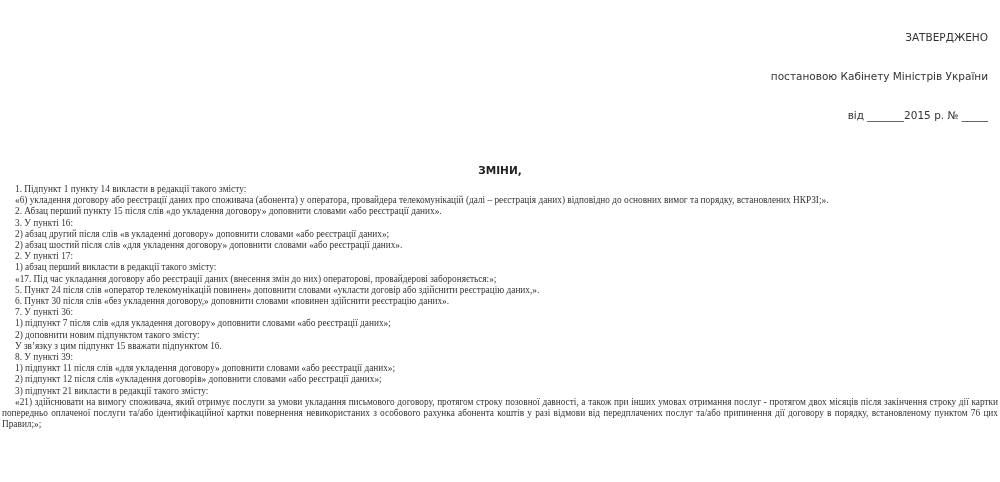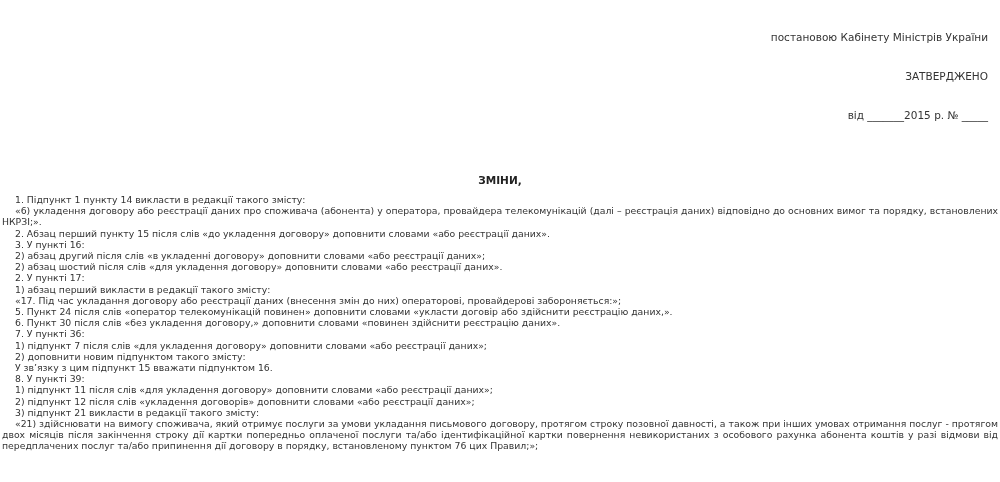--- a/index.html
+++ b/index.html
@@ -18,54 +18,55 @@
   }
   .approval {
     text-align: right;
     padding: 5px 12px 0 0;
     font-size: 10.5px;
     line-height: 13px;
     color: #333333;
     white-space: pre;
   }
   .title-block {
-    margin-top: 25px;
+    margin-top: 15px;
     text-align: center;
     font-weight: bold;
     font-size: 10.5px;
     line-height: 14px;
     color: #222222;
   }
   .link {
     color: #1b5eb8;
     text-decoration: none;
     cursor: pointer;
     margin-left: 5px;
   }
   .doc-body {
     margin-top: 7px;
     padding: 0 2px;
     font-size: 9.3px;
     line-height: 11.2px;
     text-align: justify;
     color: #333333;
+    font-family: Liberation Serif, serif;
   }
   .para {
     margin: 0;
     text-indent: 13px;
   }
 </style>
 </head>
 <body>
 
 <div class="page">
 
   <div class="approval">
+    <div>ЗАТВЕРДЖЕНО</div>
     <div>постановою Кабінету Міністрів України</div>
-    <div>ЗАТВЕРДЖЕНО</div>
     <div>від _______2015 р. № _____</div>
   </div>
 
   <div class="title-block">
     <div>ЗМІНИ,</div>
   </div>
 
   <div class="doc-body">
       <p class="para">1. Підпункт 1 пункту 14 викласти в редакції такого змісту:</p>
       <p class="para">«6) укладення договору або реєстрації даних про споживача (абонента) у оператора, провайдера телекомунікацій (далі – реєстрація даних) відповідно до основних вимог та порядку, встановлених НКРЗІ;».</p>

